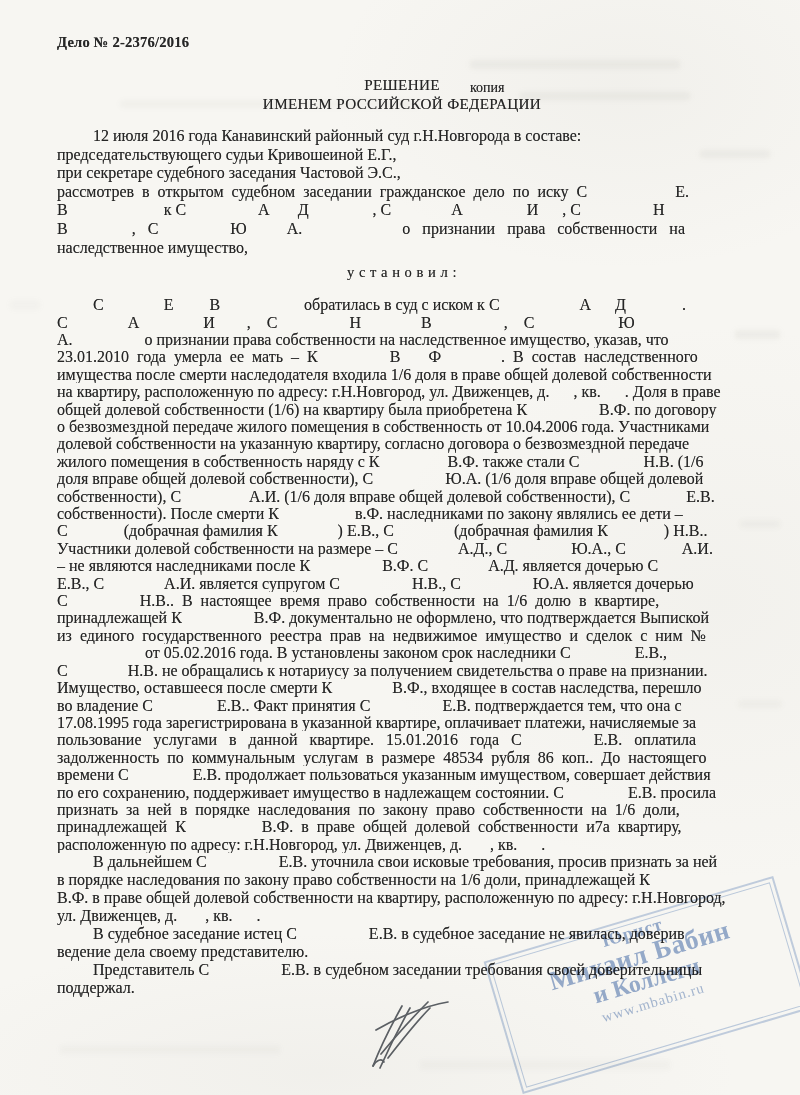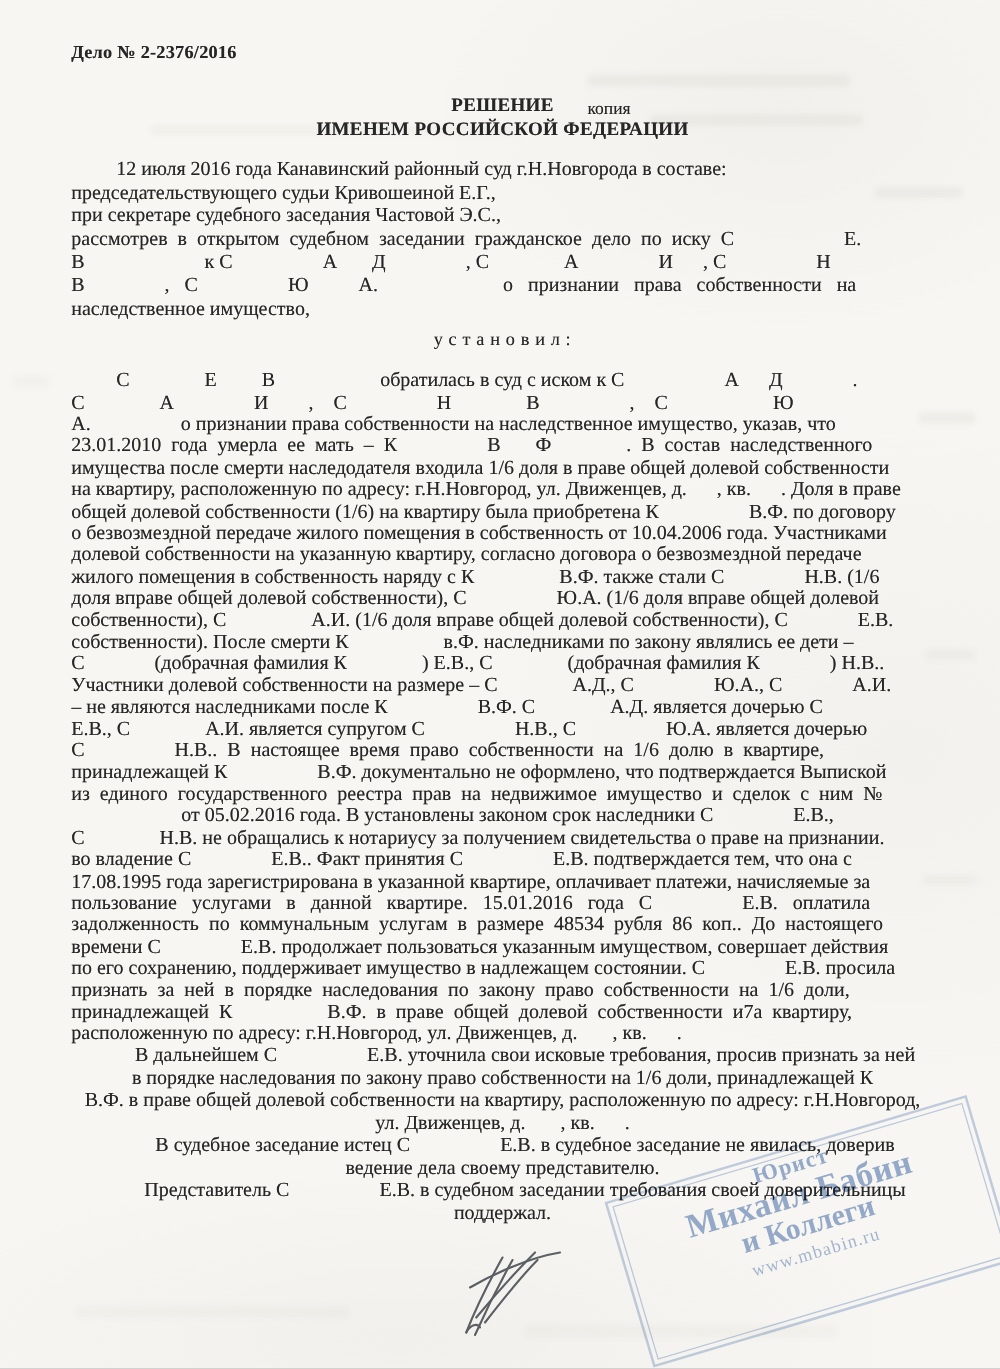--- a/index.html
+++ b/index.html
@@ -11,27 +11,27 @@
       radial-gradient(ellipse 420px 260px at 78% 8%, rgba(190,188,180,.10), transparent 70%),
       radial-gradient(ellipse 500px 400px at 90% 55%, rgba(185,183,175,.08), transparent 70%),
       radial-gradient(ellipse 600px 200px at 40% 98%, rgba(180,178,170,.09), transparent 70%);
     color:#262626;
   }
   .content{position:absolute;left:57px;top:34px;width:690px;}
   .ink{color:#262626;text-shadow:0 0 .5px rgba(45,45,45,.55);}
   .header-row{position:relative;height:20px;font-size:14.6px;}
   .case-no{position:absolute;left:0;top:0;font-weight:bold;letter-spacing:.2px;}
   .copy-label{position:absolute;left:413px;top:2px;font-size:14px;margin-top:44px;}
-  .title-block{text-align:center;margin-top:22px;font-weight:bold;font-size:15.2px;line-height:18.5px;letter-spacing:.3px;}
+  .title-block{text-align:center;margin-top:22px;font-weight:normal;font-size:15.2px;line-height:18.5px;letter-spacing:.3px;}
   .para{font-size:16px;}
   .para .line{white-space:pre;overflow:hidden;}
   .p-intro{margin-top:14px;line-height:18.6px;}
   .ustanovil{text-align:center;margin-top:7px;font-size:14.6px;letter-spacing:.5px;}
   .p-body{margin-top:15px;line-height:17.4px;}
-  .p-after{line-height:18.0px;text-align:center;}
+  .p-after{line-height:18.0px;}
   
   .g{position:absolute;background:rgba(138,138,128,.085);filter:blur(2.5px);border-radius:2px;pointer-events:none;}
   
   .stamp{
     position:absolute;left:497px;top:916px;width:298px;height:134px;
     transform:rotate(-16.5deg);
     border:2px solid rgba(130,160,205,.50);
     mix-blend-mode:multiply;opacity:.92;
   }
   .stamp::after{
@@ -101,20 +101,21 @@
         <div class="line">собственности). После смерти К                   в.Ф. наследниками по закону являлись ее дети –</div>
         <div class="line">С              (добрачная фамилия К               ) Е.В., С               (добрачная фамилия К              ) Н.В..</div>
         <div class="line">Участники долевой собственности на размере – С               А.Д., С                Ю.А., С              А.И.</div>
         <div class="line">– не являются наследниками после К                  В.Ф. С               А.Д. является дочерью С</div>
         <div class="line">Е.В., С               А.И. является супругом С                  Н.В., С                  Ю.А. является дочерью</div>
         <div class="line">С                  Н.В..  В  настоящее  время  право  собственности  на  1/6  долю  в  квартире,</div>
         <div class="line">принадлежащей К                  В.Ф. документально не оформлено, что подтверждается Выпиской</div>
         <div class="line">из  единого  государственного  реестра  прав  на  недвижимое  имущество  и  сделок  с  ним  №</div>
         <div class="line">                      от 05.02.2016 года. В установлены законом срок наследники С                Е.В.,</div>
         <div class="line">С               Н.В. не обращались к нотариусу за получением свидетельства о праве на признании.</div>
+        <div class="line">Имущество, оставшееся после смерти К               В.Ф., входящее в состав наследства, перешло</div>
         <div class="line">во владение С                Е.В.. Факт принятия С                  Е.В. подтверждается тем, что она с</div>
         <div class="line">17.08.1995 года зарегистрирована в указанной квартире, оплачивает платежи, начисляемые за</div>
         <div class="line">пользование   услугами   в   данной   квартире.   15.01.2016   года   С                  Е.В.   оплатила</div>
         <div class="line">задолженность  по  коммунальным  услугам  в  размере  48534  рубля  86  коп..  До  настоящего</div>
         <div class="line">времени С                Е.В. продолжает пользоваться указанным имуществом, совершает действия</div>
         <div class="line">по его сохранению, поддерживает имущество в надлежащем состоянии. С                Е.В. просила</div>
         <div class="line">признать  за  ней  в  порядке  наследования  по  закону  право  собственности  на  1/6  доли,</div>
         <div class="line">принадлежащей  К                   В.Ф.  в  праве  общей  долевой  собственности  и7а  квартиру,</div>
         <div class="line">расположенную по адресу: г.Н.Новгород, ул. Движенцев, д.       , кв.      .</div>
       </div>

